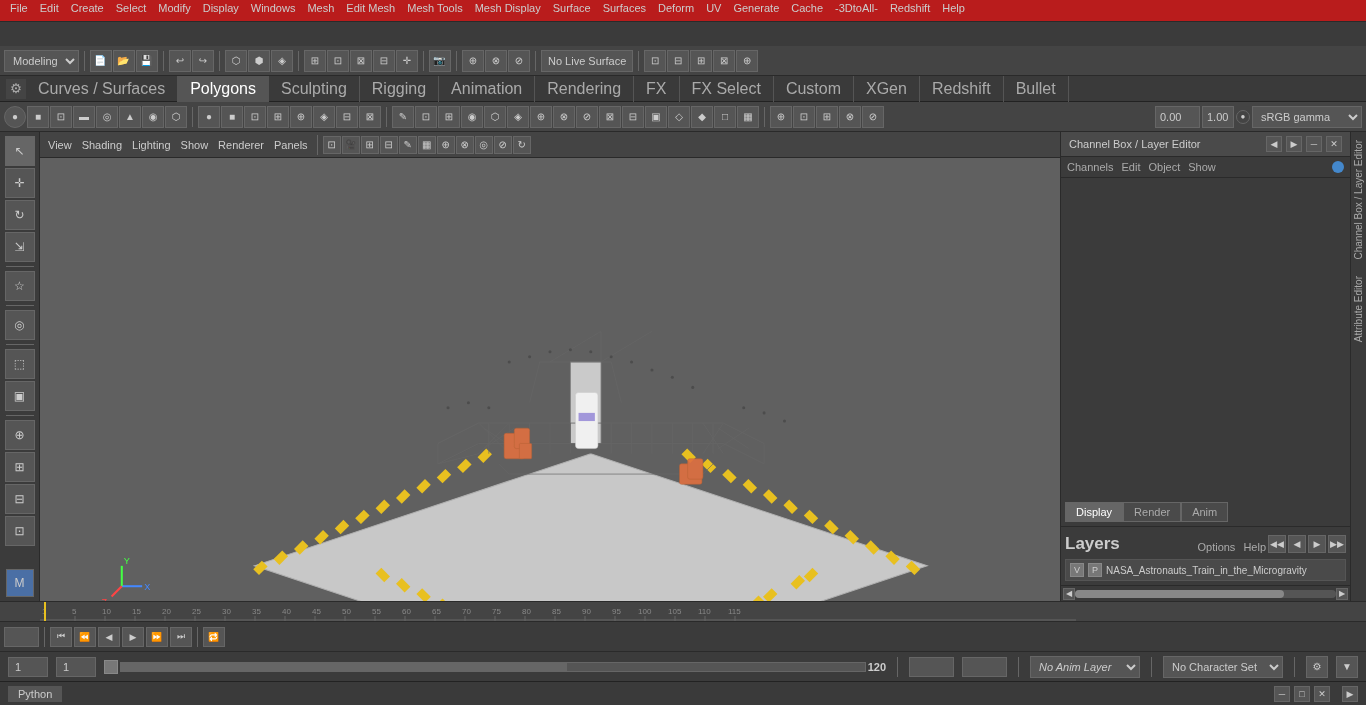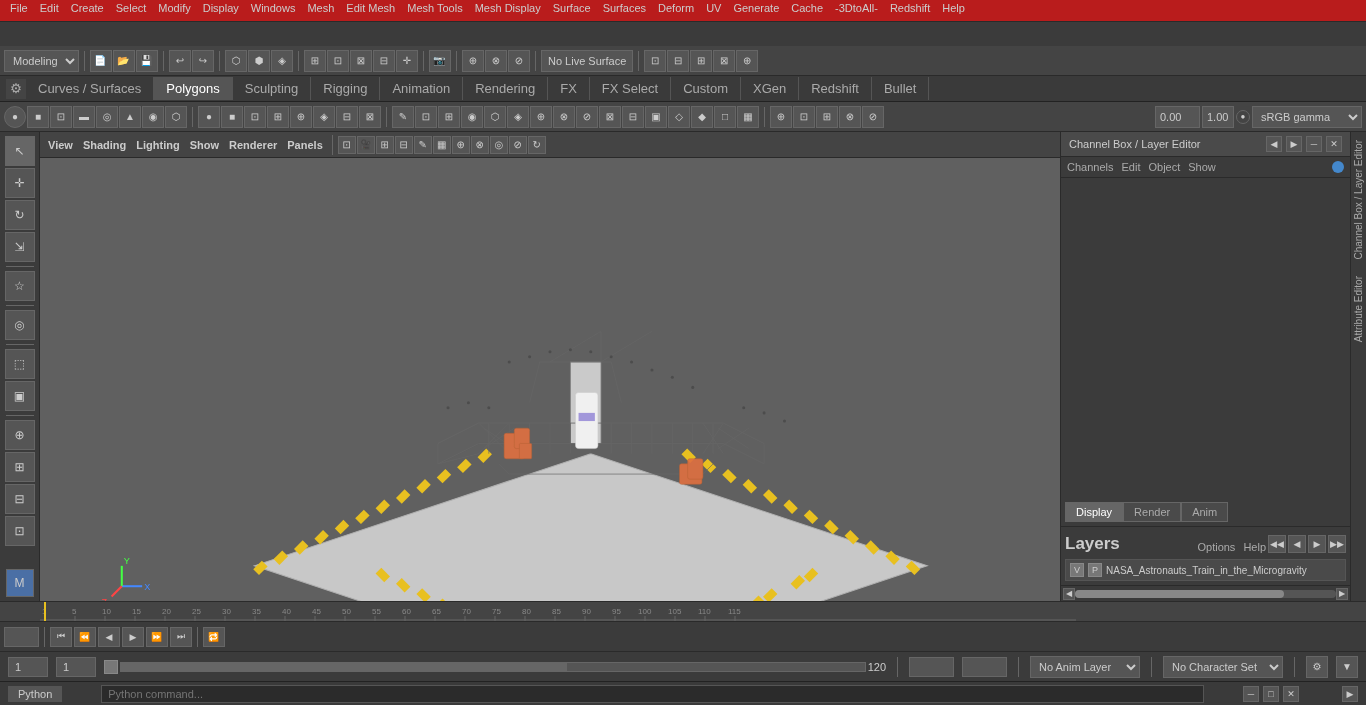--- a/index.html
+++ b/index.html
@@ -12,21 +12,21 @@
     
     #toolbar1 { display: flex; align-items: center; background: #444; height: 30px; border-bottom: 1px solid #2a2a2a; padding: 2px 4px; gap: 2px; margin-top: 24px; }
     .tb-select { background: #555; color: #ccc; border: 1px solid #666; font-size: 11px; height: 22px; padding: 0 4px; }
     .tb-sep { width: 1px; height: 20px; background: #666; margin: 0 3px; }
     .tb-btn { width: 22px; height: 22px; background: #555; border: 1px solid #666; color: #ccc; cursor: pointer; display: flex; align-items: center; justify-content: center; font-size: 10px; }
     .tb-icon-group { display: flex; gap: 1px; }
     .tb-text-btn { background: #555; border: 1px solid #666; color: #ccc; cursor: pointer; height: 22px; padding: 0 6px; font-size: 11px; white-space: nowrap; display: flex; align-items: center; }
 
     
     #tab-bar { display: flex; align-items: center; background: #3a3a3a; height: 26px; border-bottom: 1px solid #222; padding-left: 4px; }
-    .tab { padding: 4px 12px; cursor: pointer; color: #aaa; font-size: 13px; border-right: 1px solid #555; }
+    .tab { padding: 4px 12px; cursor: pointer; color: #aaa; font-size: 16px; border-right: 1px solid #555; }
     .tab.active { background: #555; color: #fff; }
     #tab-gear { width: 20px; height: 20px; background: #444; border: none; color: #aaa; cursor: pointer; margin-left: 2px; display: flex; align-items: center; justify-content: center; }
 
     
     #toolbar2 { display: flex; align-items: center; background: #444; height: 30px; border-bottom: 1px solid #2a2a2a; padding: 2px 4px; gap: 2px; }
 
     
     #left-sidebar { width: 40px; background: #3b3b3b; border-right: 1px solid #2a2a2a; display: flex; flex-direction: column; align-items: center; padding: 4px 2px; gap: 2px; }
     .side-btn { width: 30px; height: 30px; background: #555; border: 1px solid #666; color: #ccc; cursor: pointer; display: flex; align-items: center; justify-content: center; font-size: 12px; }
     .side-sep { width: 28px; height: 1px; background: #666; margin: 2px 0; }
@@ -70,37 +70,37 @@
     
     #transport { display: flex; align-items: center; gap: 2px; background: #3b3b3b; border-top: 1px solid #2a2a2a; height: 30px; padding: 0 4px; }
     .transport-btn { width: 20px; height: 20px; background: #555; border: 1px solid #666; color: #ccc; cursor: pointer; display: flex; align-items: center; justify-content: center; font-size: 9px; }
     
     
     #status-bar { display: flex; align-items: center; background: #3b3b3b; height: 30px; border-top: 1px solid #2a2a2a; padding: 0 8px; gap: 8px; font-size: 11px; }
     .status-field { background: #555; border: 1px solid #666; color: #ccc; padding: 2px 6px; height: 20px; display: flex; align-items: center; min-width: 40px; }
     .status-input { background: #555; border: 1px solid #666; color: #ccc; padding: 2px 4px; height: 20px; width: 60px; font-size: 11px; }
     
     
-    #python-bar { display: flex; align-items: center; background: #3a3a3a; height: 24px; border-top: 1px solid #222; padding: 0 8px; gap: 31px; }
+    #python-bar { display: flex; align-items: center; background: #3a3a3a; height: 24px; border-top: 1px solid #222; padding: 0 8px; }
     #python-tab { background: #555; padding: 2px 10px; color: #ccc; font-size: 11px; cursor: pointer; margin-right: 8px; }
     #python-input { flex: 1; background: #2b2b2b; border: 1px solid #555; color: #ccc; padding: 2px 6px; font-size: 11px; height: 18px; }
     
     
     #float-window { position: absolute; bottom: 0; left: 0; display: flex; align-items: center; background: #3b3b3b; border: 1px solid #555; padding: 2px 8px; gap: 8px; }
     
     
     #cb-scrollbar { height: 16px; background: #3a3a3a; border-top: 1px solid #2a2a2a; display: flex; align-items: center; padding: 0 2px; }
     #cb-scroll-track { flex: 1; height: 8px; background: #555; border-radius: 4px; position: relative; }
     #cb-scroll-thumb { position: absolute; left: 0; top: 0; width: 80%; height: 100%; background: #888; border-radius: 4px; }
     #cb-scroll-left { width: 12px; height: 12px; background: #555; border: 1px solid #666; cursor: pointer; display: flex; align-items: center; justify-content: center; font-size: 8px; color: #ccc; }
     #cb-scroll-right { width: 12px; height: 12px; background: #555; border: 1px solid #666; cursor: pointer; display: flex; align-items: center; justify-content: center; font-size: 8px; color: #ccc; }
 
     
     #viewport-toolbar { display: flex; align-items: center; background: #444; height: 26px; gap: 2px; padding: 0 4px; border-bottom: 1px solid #2a2a2a; font-size: 11px; }
-    .vp-menu { color: #ccc; cursor: pointer; padding: 0 4px; font-weight: bold; }
+    .vp-menu { color: #ccc; cursor: pointer; padding: 0 4px; }
 
     
     #scene-svg { width: 100%; height: 100%; }
 
     
     #content-row { display: flex; flex: 1; overflow: hidden; }
 
     
     #app { display: flex; flex-direction: column; height: 705px; width: 1366px; overflow: hidden; }
   </style>
@@ -618,45 +618,44 @@
 
   <div id="status-bar">
     <div class="status-field">1</div>
     <div class="status-field">1</div>
 
     <div style="display:flex;align-items:center;gap:2px;flex:1;">
       <div style="width:14px;height:14px;background:#777;border:1px solid #888;"></div>
       <div style="flex:1;height:10px;background:#555;border:1px solid #666;position:relative;">
         <div style="position:absolute;left:0;top:0;width:60%;height:100%;background:#666;"></div>
       </div>
-      <span style="color:#ccc;">120</span>
+      <span style="color:#ccc;font-weight:bold;">120</span>
     </div>
     <div class="tb-sep"></div>
     <input type="text" class="status-input" style="width: 45px;">
     <input type="text" class="status-input" style="width: 45px;">
     <div class="tb-sep"></div>
 
     <div style="display:flex;align-items:center;gap:2px;">
-      <select class="tb-select" style="min-width:110px;">
+      <select class="tb-select" style="min-width:110px;font-style:italic;">
         <option>No Anim Layer</option>
       </select>
     </div>
     <div class="tb-sep"></div>
 
     <select class="tb-select" style="min-width:120px;">
       <option>No Character Set</option>
     </select>
     <div class="tb-sep"></div>
     <button class="tb-btn" style="width:22px;font-size:10px;">⚙</button>
     <button class="tb-btn" style="width:22px;font-size:10px;">▼</button>
   </div>
 
   <div id="python-bar">
     <div id="python-tab">Python</div>
-    <input type="text" id="python-input" placeholder="Python command..." style="">
 
     <div id="float-window" style="position:relative;margin-left:auto;display:flex;align-items:center;gap:4px;background:transparent;border:none;">
       <button class="tb-btn" style="width:16px;height:16px;font-size:9px;">─</button>
       <button class="tb-btn" style="width:16px;height:16px;font-size:9px;">□</button>
       <button class="tb-btn" style="width:16px;height:16px;font-size:9px;">✕</button>
     </div>
 
     <button class="tb-btn" style="width:16px;height:16px;font-size:9px;margin-left:4px;">▶</button>
   </div>
 

